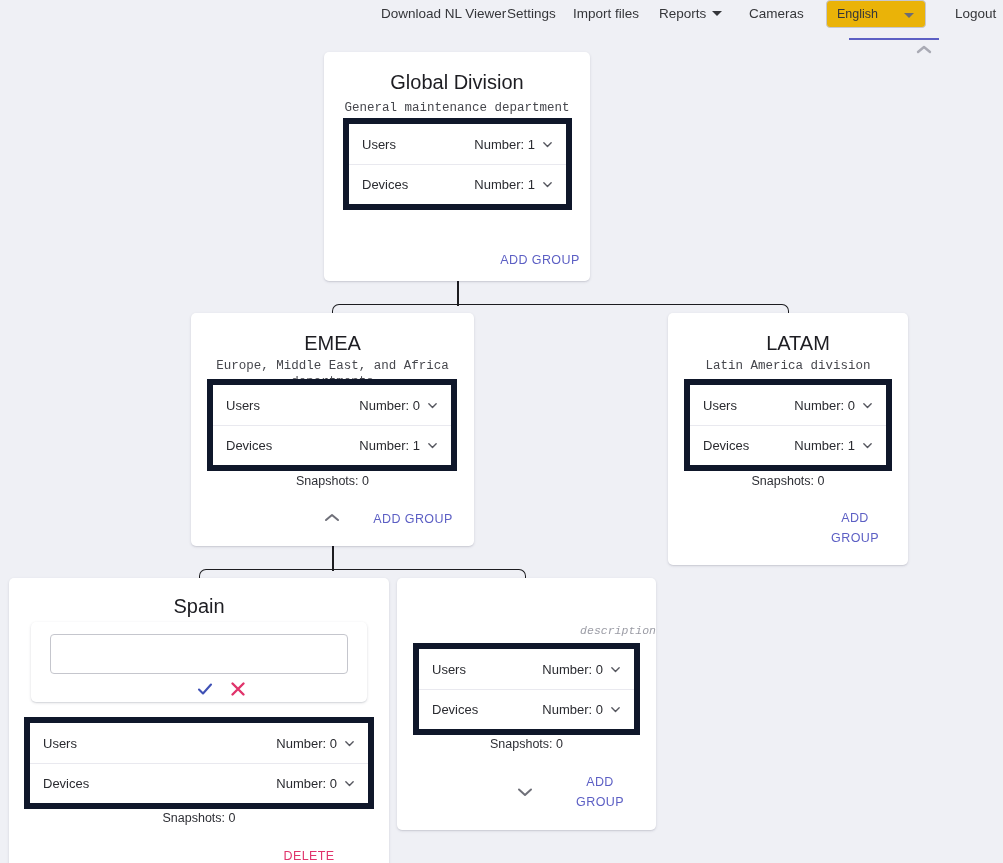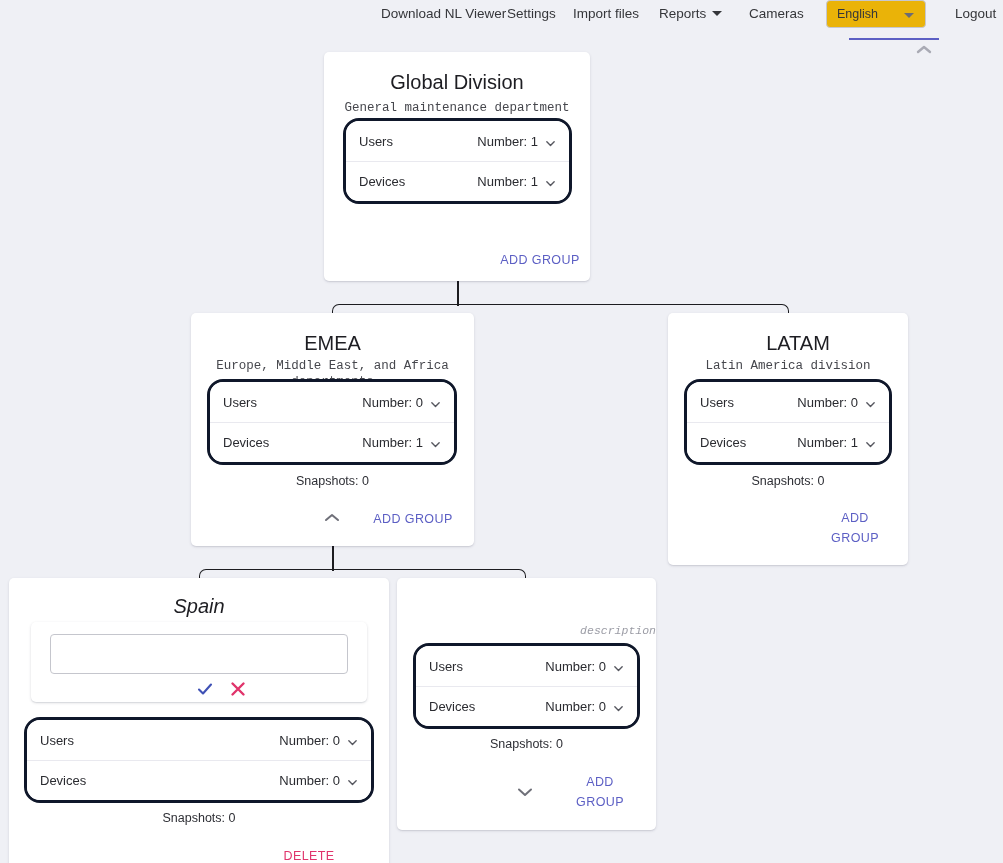--- a/index.html
+++ b/index.html
@@ -111,43 +111,43 @@
   .card-subtitle.placeholder {
     font-style: italic;
     color: #9b9ca5;
     font-size: 11.5px;
     text-align: right;
   }
 
   
   .panel-group {
     position: absolute;
-    border: 3px solid #0f172a;
-    border-radius: 16px;
+    border: 6px solid #0f172a;
+    border-radius: 0;
     background: #fff;
     overflow: hidden;
   }
   .panel-row {
     position: relative;
     height: 40px;
     display: flex;
     align-items: center;
     justify-content: space-between;
     padding: 0 13px;
     cursor: pointer;
     background: #fff;
   }
   .panel-row + .panel-row { border-top: 1px solid #e9e9ef; }
   .panel-label {
     font-size: 13px;
     color: #2a2b30;
   }
   .panel-value-wrap {
     display: flex;
-    align-items: flex-end;
+    align-items: center;
     gap: 7px;
   }
   .panel-value {
     font-size: 13px;
     color: #2a2b30;
   }
   .chev {
     display: inline-block;
     width: 11px; height: 11px;
   }
@@ -335,21 +335,21 @@
 
   <div class="snapshots" style="left:0; top:160px; width:240px;">Snapshots: 0</div>
 
   <div class="addgroup" style="left:152px; top:195px; width:70px;">
     <div>ADD</div>
     <div>GROUP</div>
   </div>
 </div>
 
 <div class="card" style="left:9px; top:578px; width:380px; height:300px;">
-  <div class="card-title" style="position:absolute; left:0; top:15px; width:380px;font-style:italic;">Spain</div>
+  <div class="card-title" style="position:absolute; left:0; top:15px; width:380px;">Spain</div>
 
   <div class="edit-panel" style="left:22px; top:44px; width:336px; height:80px;">
     <input class="edit-input" style="left: 19px; top: 12px; width: 298px; height: 40px;" value="" placeholder="">
     <svg class="icon-btn" style="left:163px; top:56px;" viewBox="0 0 22 22">
       <path d="M5 11.5 L9 15.5 L17 6.5" fill="none" stroke="#3f51b5" stroke-width="2.1" stroke-linecap="round" stroke-linejoin="round"></path>
     </svg>
     <svg class="icon-btn" style="left:196px; top:56px;" viewBox="0 0 22 22">
       <path d="M5.5 5.5 L16.5 16.5 M16.5 5.5 L5.5 16.5" fill="none" stroke="#e0346b" stroke-width="2.4" stroke-linecap="round"></path>
     </svg>
   </div>

